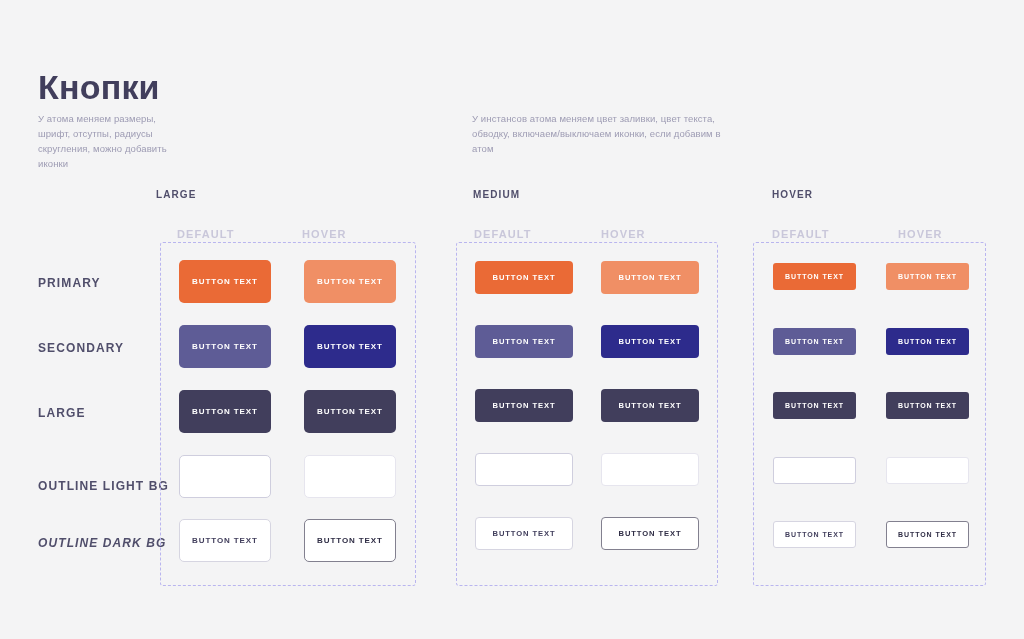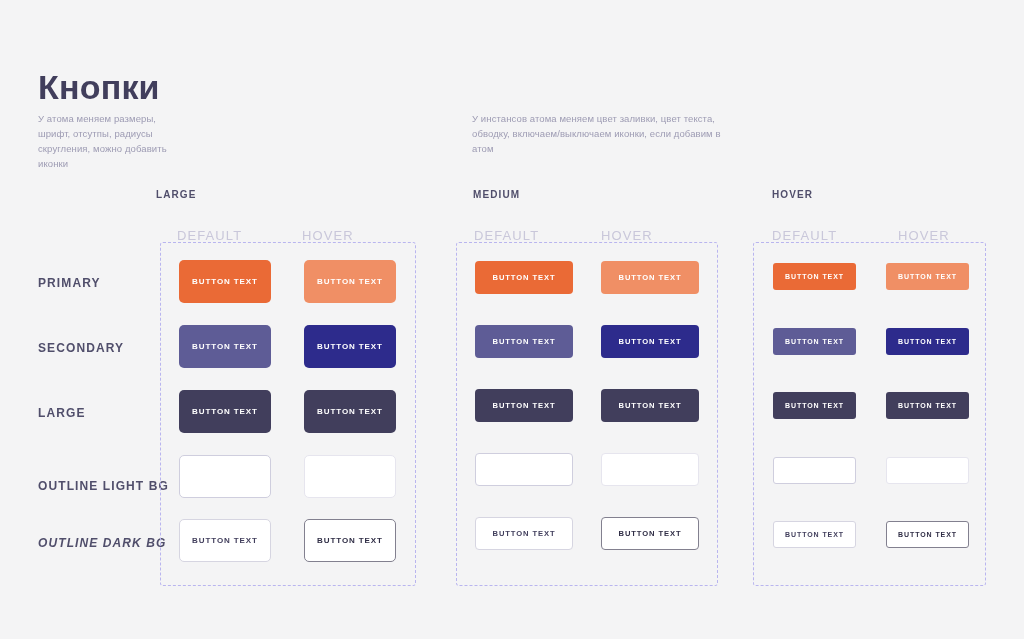--- a/index.html
+++ b/index.html
@@ -49,22 +49,22 @@
     color: #504e6b;
   }
   .size-label.s1 { left: 156px; }
   .size-label.s2 { left: 473px; }
   .size-label.s3 { left: 772px; }
 
   
   .state-label {
     position: absolute;
     top: 228px;
-    font-size: 13px;
-    font-weight: 400;
+    font-size: 11px;
+    font-weight: 700;
     letter-spacing: 1.1px;
     color: #c9c7da;
   }
   .st-1a { left: 177px; }
   .st-1b { left: 302px; }
   .st-2a { left: 474px; }
   .st-2b { left: 601px; }
   .st-3a { left: 772px; }
   .st-3b { left: 898px; }
 

